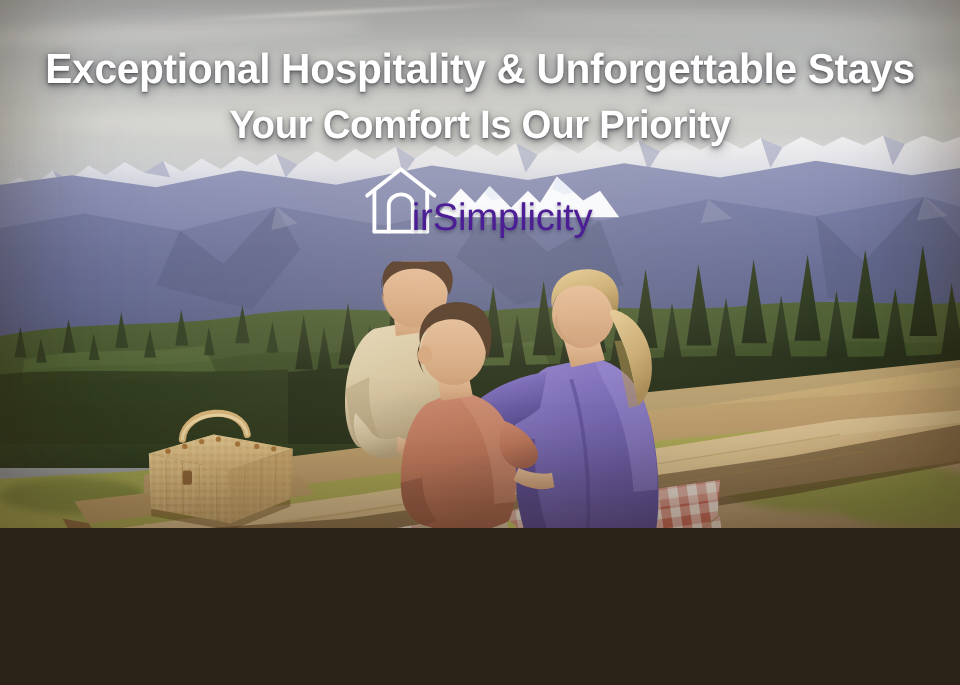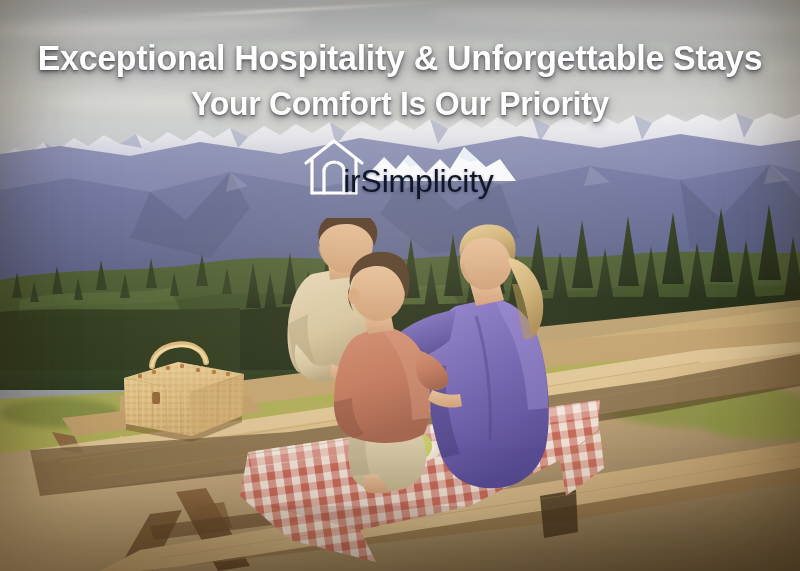--- a/index.html
+++ b/index.html
@@ -6,21 +6,21 @@
   * { margin:0; padding:0; box-sizing:border-box; }
   html,body { background:#2b2318; }
   body {
     font-family:"Liberation Sans", sans-serif;
     -webkit-font-smoothing:antialiased;
   }
 
   .banner {
     position:relative;
     width:800px;
-    height:571px;
+    height:440px;
     overflow:hidden;
     background:#9aa3ad;
     user-select:none;
   }
 
   
   .sky {
     position:absolute; left:0; top:0; width:800px; height:180px;
     background:
       linear-gradient(180deg,
@@ -184,21 +184,21 @@
     width:220px; height:62px;
     pointer-events:auto;
   }
   .logo svg { display:block; width:220px; height:62px; overflow:visible; }
   .logo-text {
     position:absolute;
     left:22px; top:26px;
     font-family:"Liberation Sans", sans-serif;
     font-size:32px;
     font-weight:400;
-    color:#0f172a;
+    color:#4c1d95;
     letter-spacing:-0.2px;
     text-shadow:0 1px 3px rgba(40,45,70,0.45);
     white-space:nowrap;
   }
   .logo-text .lead { opacity:0; }
 </style>
 </head>
 <body>
 
 <div class="banner">

